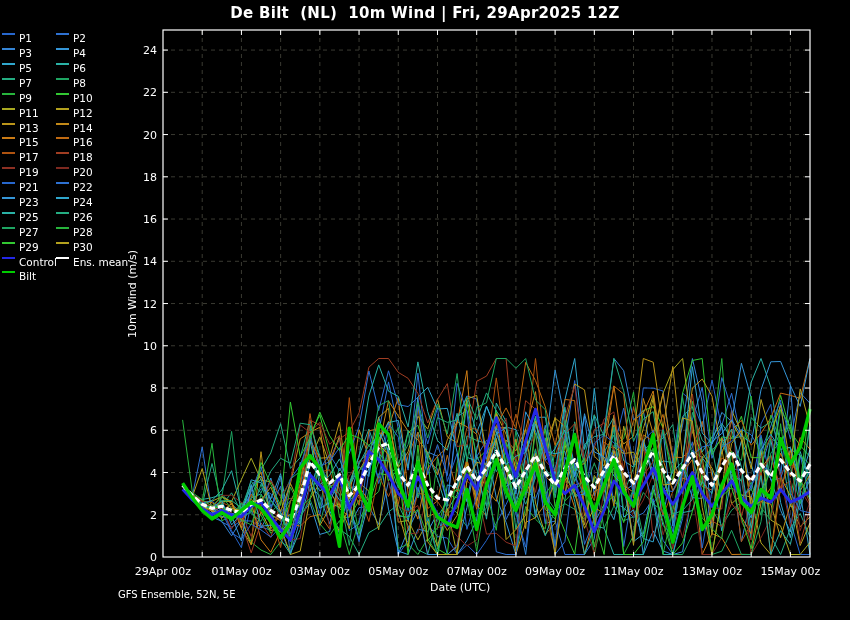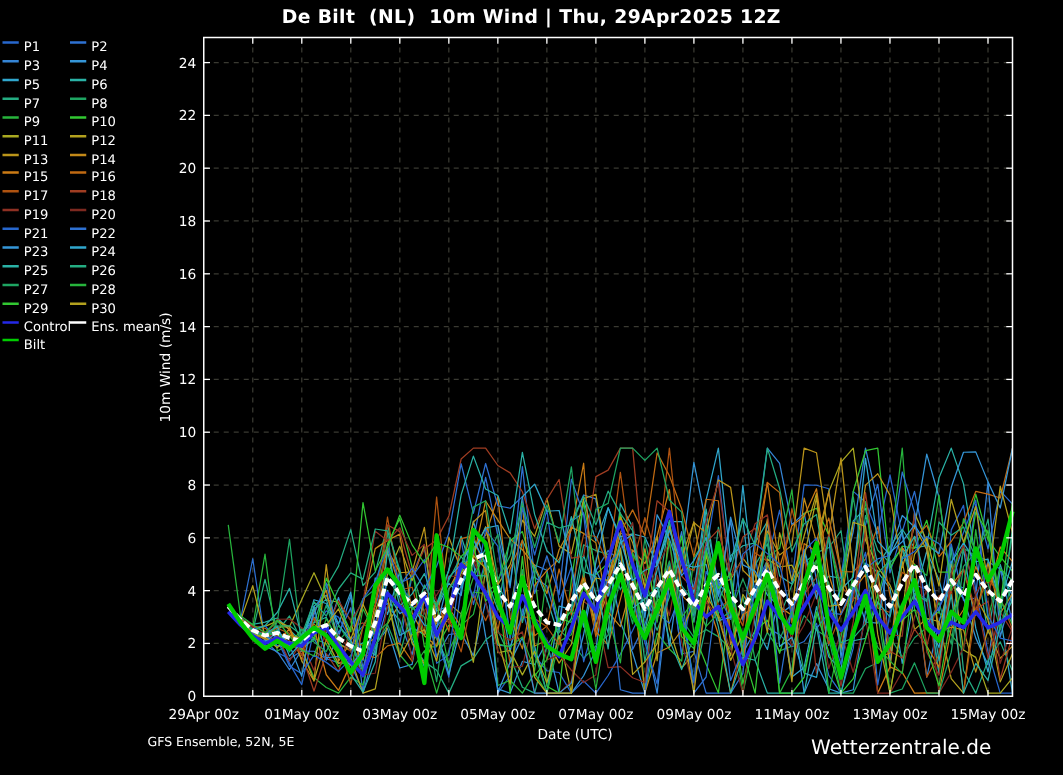--- a/index.html
+++ b/index.html
@@ -15,21 +15,21 @@
           transform:rotate(-90deg);text-align:center;font-size:11px;}
   .xlabel{position:absolute;left:430px;top:581px;width:112px;font-size:11px;}
   .footer-left{position:absolute;left:118px;top:589px;font-size:10px;}
   .footer-right{position:absolute;right:57px;top:588px;font-size:16px;}
   svg{position:absolute;left:0;top:0;}
 </style>
 </head>
 <body>
 <div id="stage">
 
-  <div class="title">De Bilt  (NL)  10m Wind | Thu, 29Apr2025 12Z</div>
+  <div class="title">De Bilt  (NL)  10m Wind | Fri, 29Apr2025 12Z</div>
 
   <div id="legend">
       <div class="legend-cell">
         <span class="swatch" style="background: rgb(39, 103, 205);"></span>
         <span>P1</span>
       </div>
       <div class="legend-cell">
         <span class="swatch" style="background: rgb(46, 113, 210);"></span>
         <span>P2</span>
       </div>
@@ -307,15 +307,14 @@
         <text x="476.6969696969697" y="575" text-anchor="middle">07May 00z</text>
         <text x="555.1212121212121" y="575" text-anchor="middle">09May 00z</text>
         <text x="633.5454545454545" y="575" text-anchor="middle">11May 00z</text>
         <text x="711.969696969697" y="575" text-anchor="middle">13May 00z</text>
         <text x="790.3939393939394" y="575" text-anchor="middle">15May 00z</text>
       </g>
     </svg>
 
   <div class="xlabel">Date (UTC)</div>
   <div class="footer-left">GFS Ensemble, 52N, 5E</div>
-  <div class="footer-right">Wetterzentrale.de</div>
 
 </div>
 
 </body></html>

